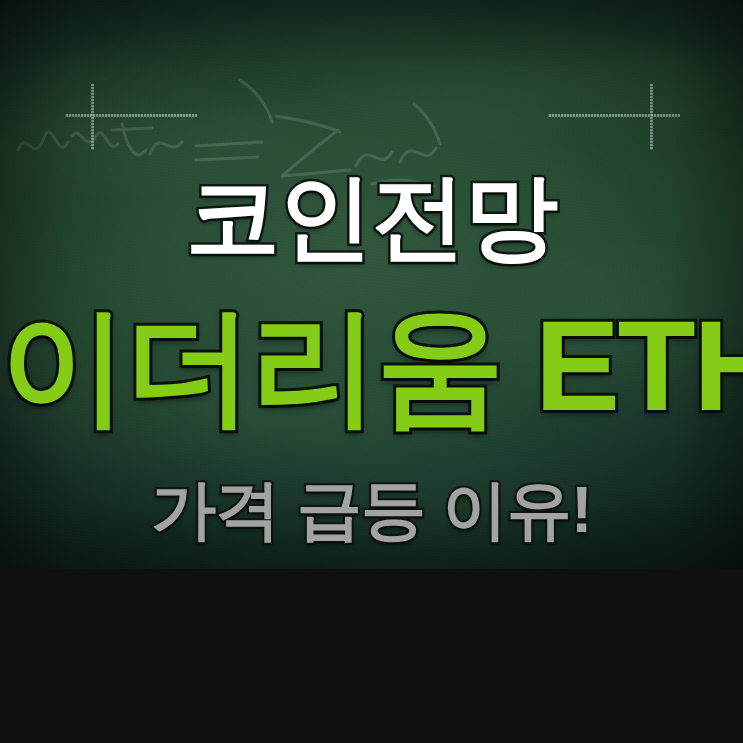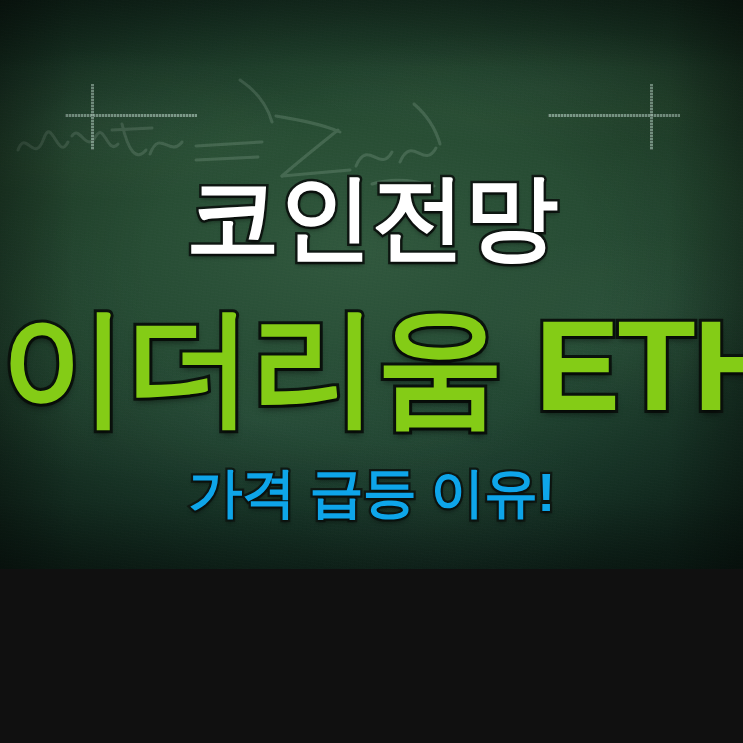--- a/index.html
+++ b/index.html
@@ -153,23 +153,23 @@
     font-size: 128px;
     color: #84cc16;
     -webkit-text-stroke: 6px #0c140f;
     paint-order: stroke fill;
     letter-spacing: -0.02em;
     text-shadow:
       0 4px 6px rgba(0,0,0,0.50),
       0 0 1px rgba(0,0,0,0.85);
   }
   .line-3 {
-    top: 465px;
-    font-size: 54px;
-    color: #0ea5e9;
+    top: 477px;
+    font-size: 65px;
+    color: #a3a3a3;
     -webkit-text-stroke: 4.5px #101a14;
     paint-order: stroke fill;
     text-shadow:
       0 3px 4px rgba(0,0,0,0.45),
       0 0 1px rgba(0,0,0,0.8);
   }
 </style>
 </head>
 <body>
 

